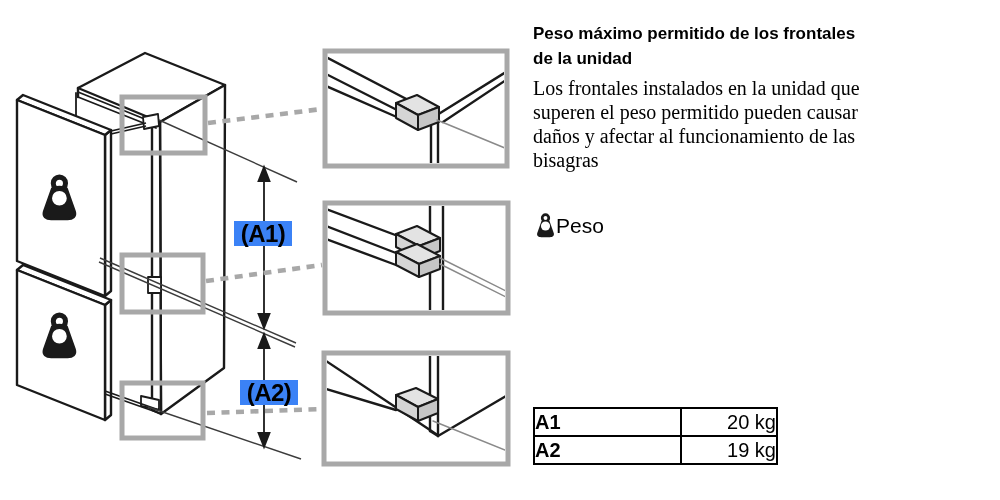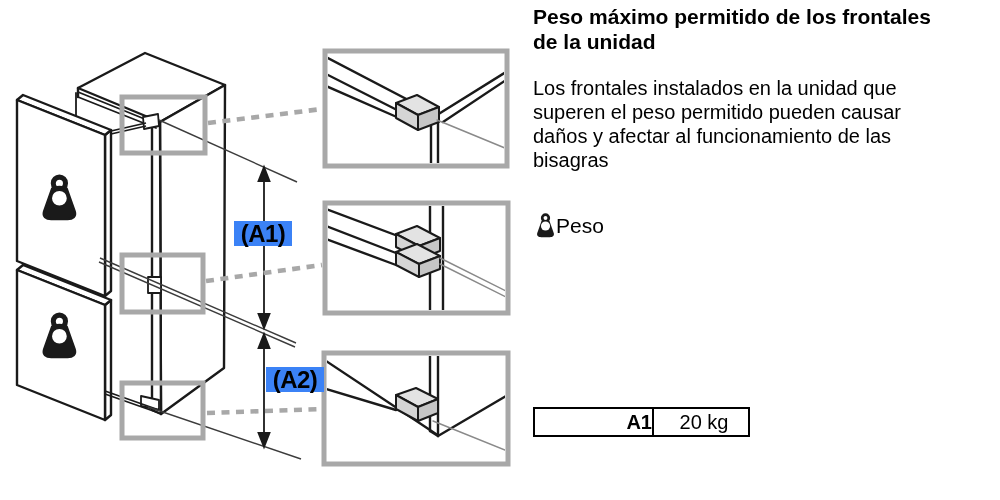--- a/index.html
+++ b/index.html
@@ -6,34 +6,34 @@
   html,body { width:1000px; height:500px; background:#ffffff; overflow:hidden;
               font-family:"Liberation Sans", sans-serif; color:#000; }
   .page { position:relative; width:1000px; height:500px; background:#fff; }
 
   .diagram-wrap { position:absolute; left:0; top:0; width:530px; height:500px; }
   svg { display:block; }
 
   .dim-label { position:absolute; font-weight:bold; font-size:24px; line-height:25px;
                background:#3b82f6; text-align:center; padding:0 1px; letter-spacing:-0.5px; }
   .dim-label.a1 { left:234px; top:221px; width:58px; }
-  .dim-label.a2 { left:240px; top:367px; width:58px;margin-left:26px; }
-
-  .title { position:absolute; left:533px; top:4px; width:462px;
-           font-size:21px; font-weight:bold; line-height:25px; white-space:pre-line; }
+  .dim-label.a2 { left:240px; top:380px; width:58px; }
+
+  .title { position:absolute; left:533px; top:21px; width:462px;
+           font-size:17px; font-weight:bold; line-height:25px; white-space:pre-line; }
   .para  { position:absolute; left:533px; top:76px; width:462px;
-           font-size:20px; line-height:24px; white-space:pre-line; }
+           font-size:20px; line-height:24px; white-space:pre-line;font-family:Liberation Serif, serif; }
 
   .peso-row { position:absolute; left:535px; top:213px; display:flex; align-items:center; }
   .peso-row .lbl { font-size:21px; }
 
   table.weights { position:absolute; left:533px; top:407px; border-collapse:collapse; }
   table.weights td { border:2px solid #000; height:28px; font-size:20px; vertical-align:middle; }
-  table.weights td.key { width:119px; text-align:right; font-weight:bold; }
-  table.weights td.val { width:96px; padding-left:6px; text-align:center; }
+  table.weights td.key { width:147px; text-align:left; font-weight:bold; }
+  table.weights td.val { width:96px; padding-left:6px; text-align:right; }
 </style>
 </head>
 <body>
 
 <div class="page">
 
   <div class="diagram-wrap">
     <svg width="530" height="500" viewBox="0 0 530 500">
       <defs>
         <g id="wt">
@@ -203,16 +203,20 @@
     </svg>
     <span class="lbl">Peso</span>
   </div>
 
   <table class="weights">
     <tbody>
         <tr>
       <td class="key">A1</td>
       <td class="val">20 kg</td>
     </tr>
+    <tr>
+      <td class="key">A2</td>
+      <td class="val">19 kg</td>
+    </tr>
   </tbody>
     </table>
 
 </div>
 
 </body></html>

